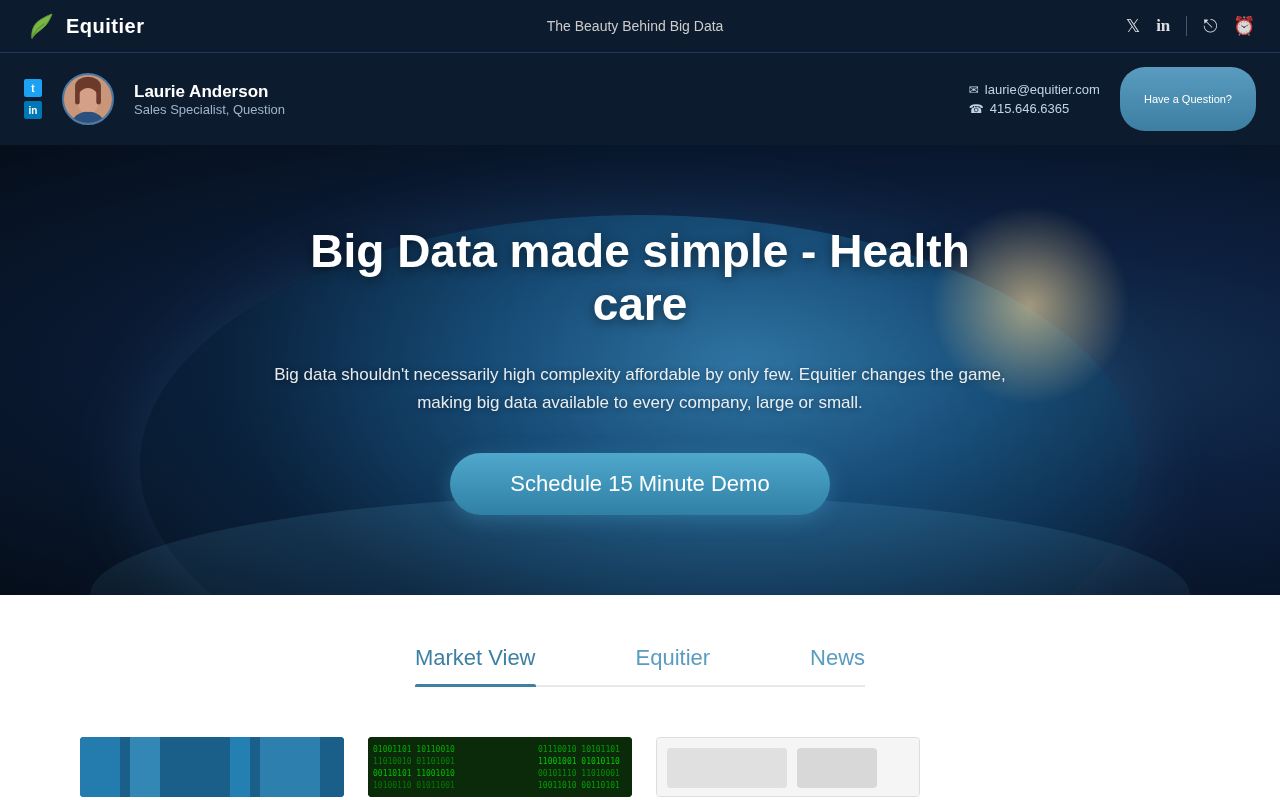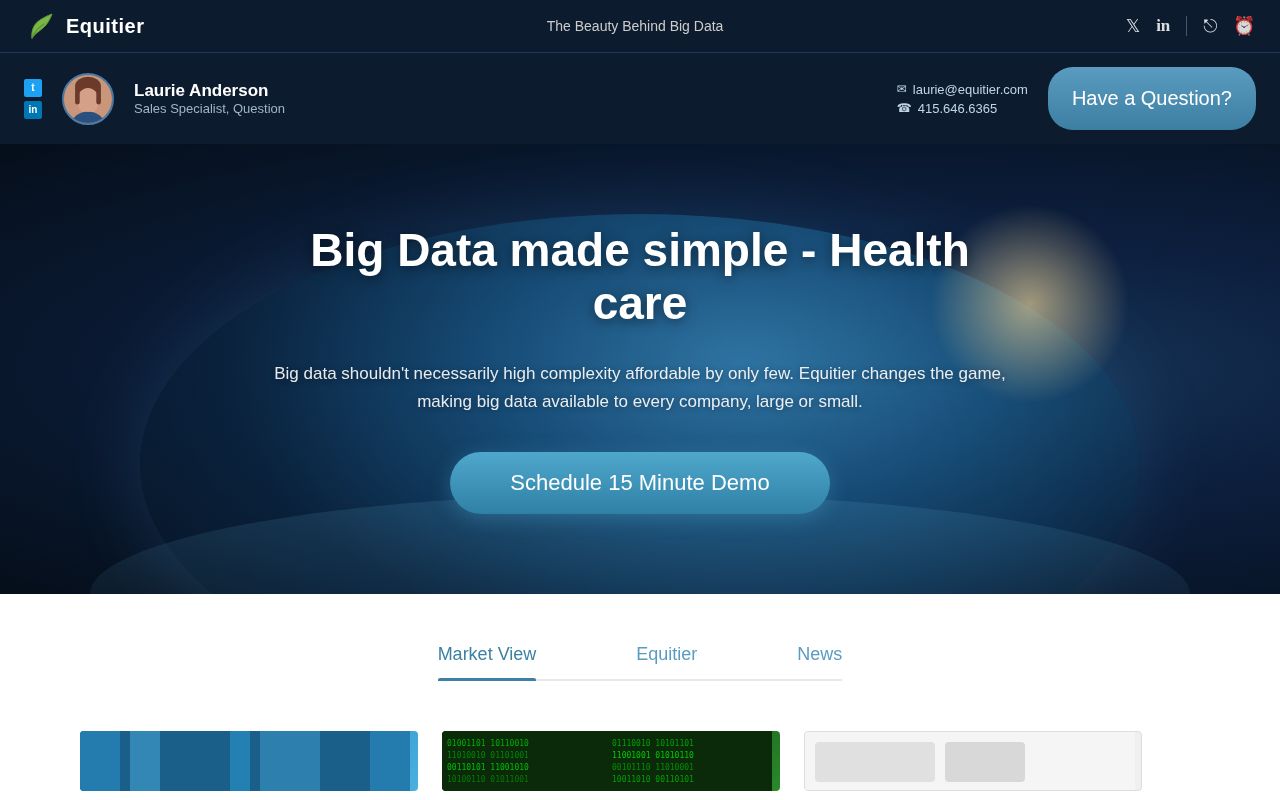--- a/index.html
+++ b/index.html
@@ -128,22 +128,22 @@
       gap: 6px;
     }
     .contact-detail-icon {
       font-size: 12px;
     }
     .question-btn {
       background: linear-gradient(180deg, #5a9cbf, #3d7fa3);
       color: white;
       border: none;
       border-radius: 25px;
-      padding: 20px 24px;
-      font-size: 20px;
+      padding: 26px 24px;
+      font-size: 11px;
       font-weight: 500;
       cursor: pointer;
       white-space: nowrap;
       margin-left: auto;
     }
 
     
     .hero {
       position: relative;
       height: 450px;
@@ -233,21 +233,21 @@
     .tabs-container {
       display: flex;
       justify-content: center;
       gap: 100px;
       border-bottom: 2px solid #e8e8e8;
       padding-bottom: 0;
       margin: 0 auto;
       width: fit-content;
     }
     .tab-item {
-      font-size: 18px;
+      font-size: 22px;
       color: #5a9cbf;
       cursor: pointer;
       padding-bottom: 14px;
       position: relative;
       font-weight: 400;
     }
     .tab-item.active {
       color: #3d80a3;
       font-weight: 500;
     }
@@ -263,21 +263,21 @@
     }
 
     
     .cards-preview {
       background: #ffffff;
       padding: 30px 80px 0;
       display: flex;
       gap: 24px;
     }
     .card-thumb {
-      width: 338px;
+      width: 264px;
       height: 60px;
       border-radius: 4px;
       overflow: hidden;
     }
     .card-thumb-blue {
       background: linear-gradient(135deg, #1a5f8a, #2a8fc4, #4ab0e0);
     }
     .card-thumb-green {
       background: linear-gradient(135deg, #0a2a0a, #1a4a1a, #2a8a2a);
     }

